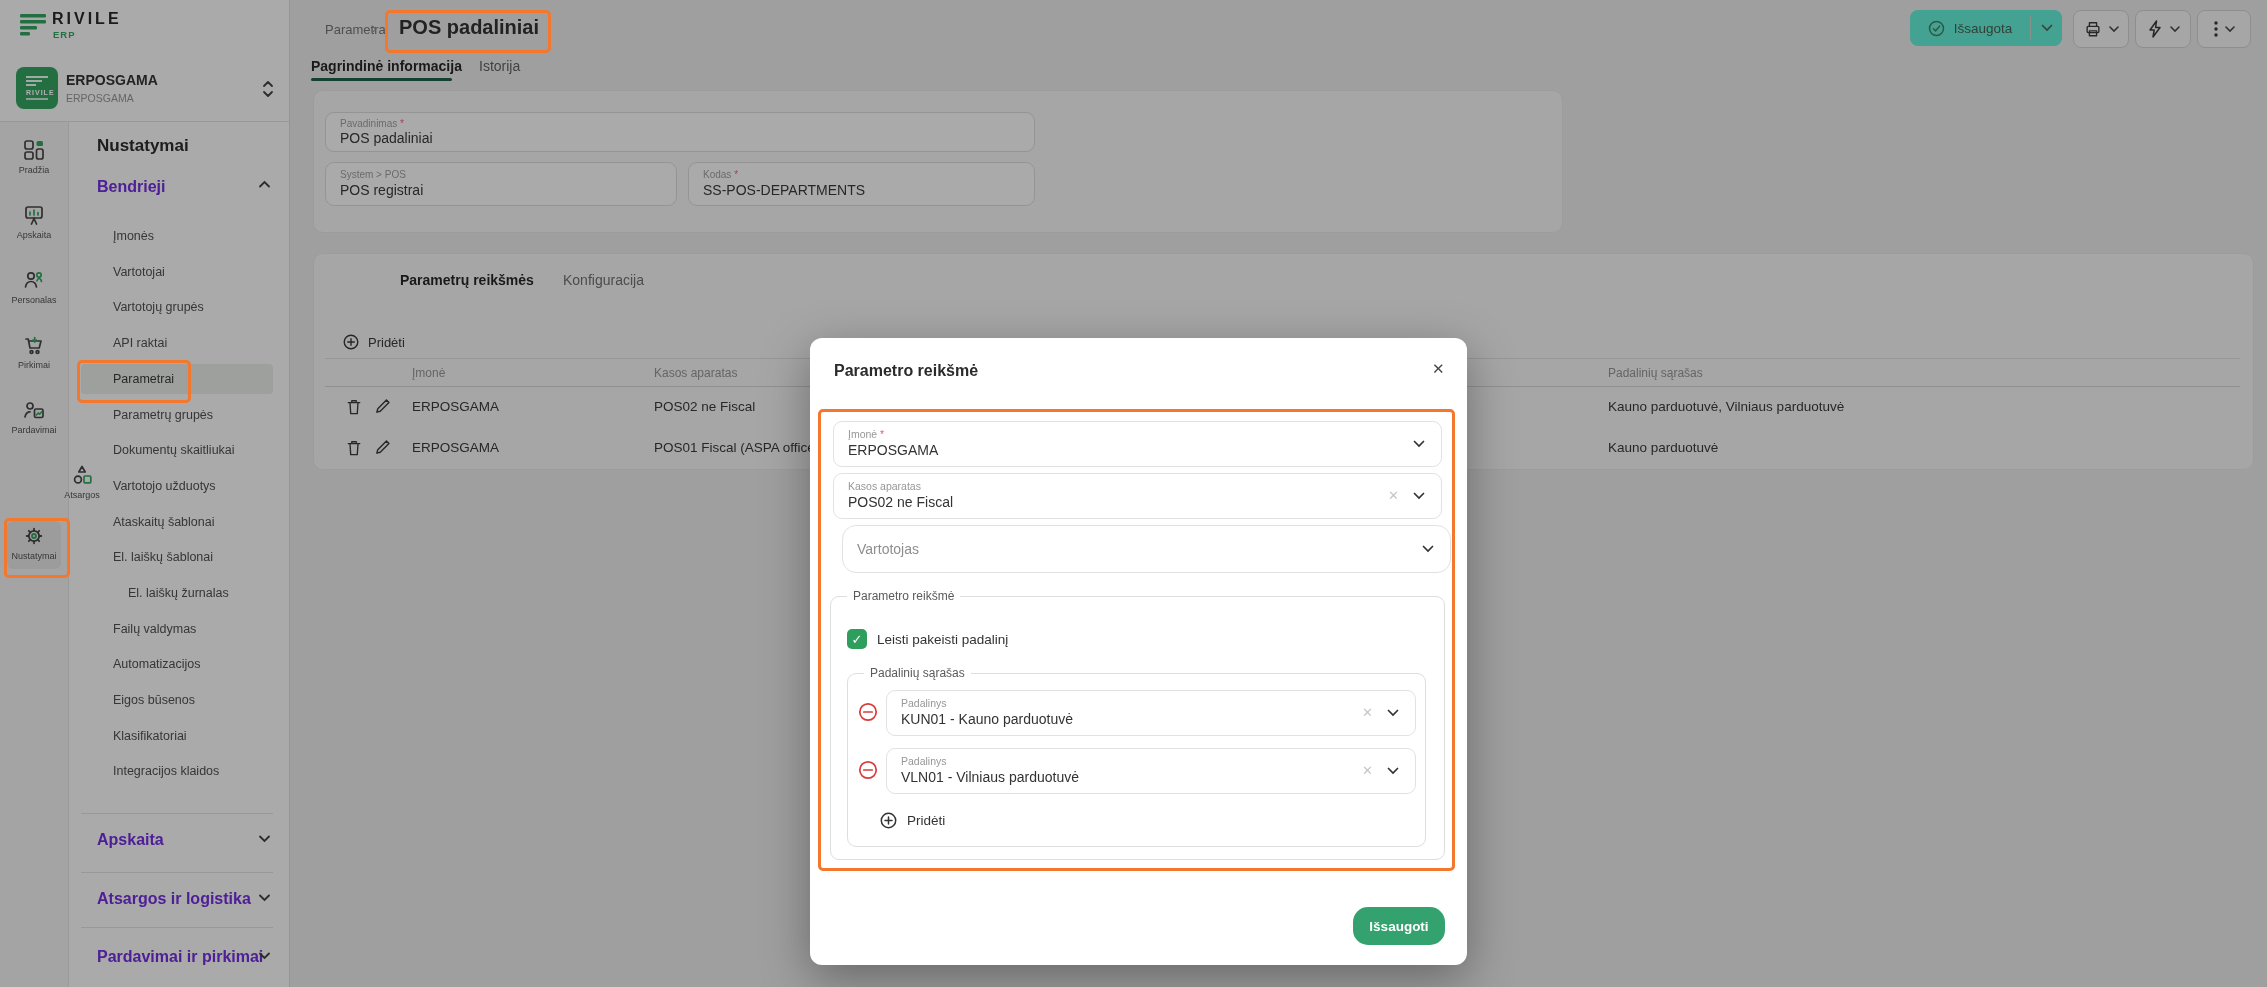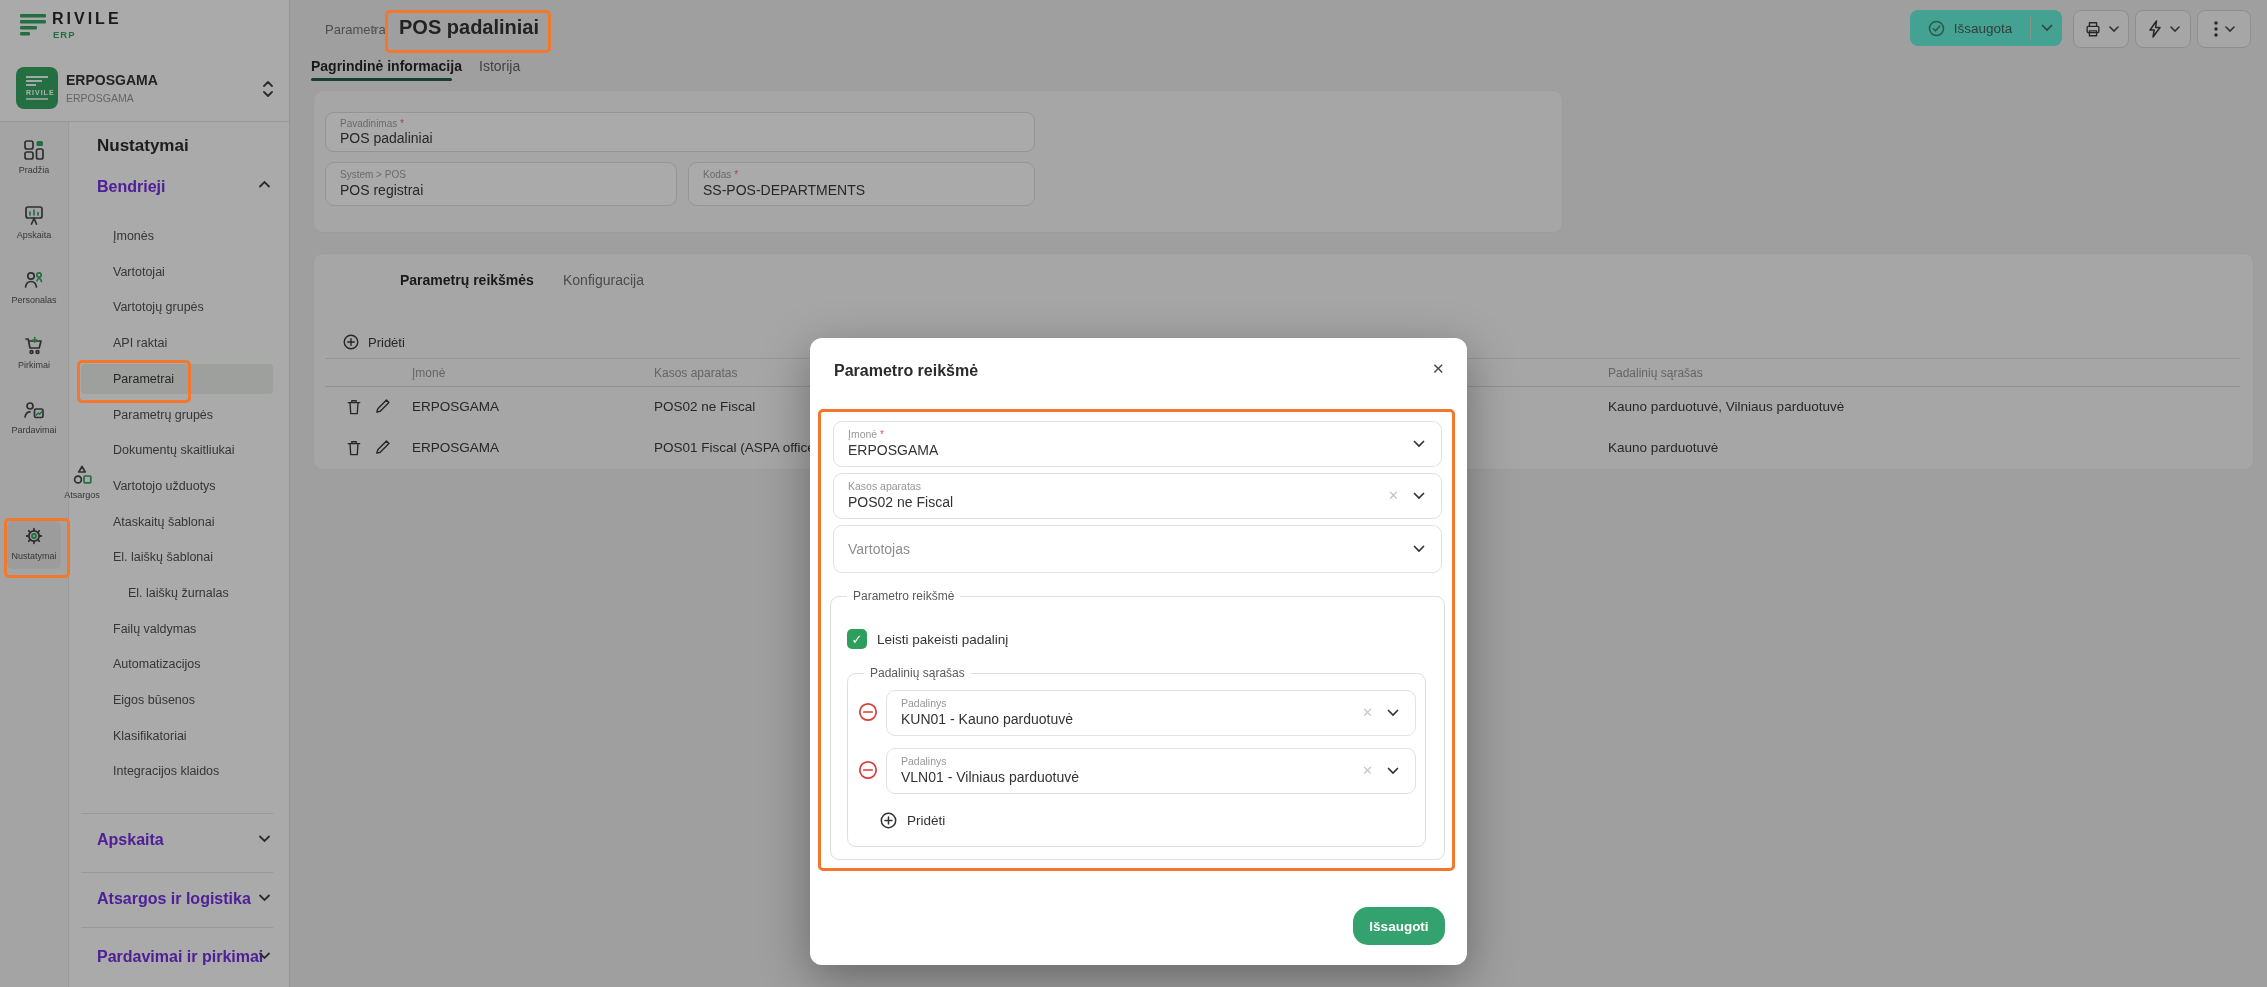--- a/index.html
+++ b/index.html
@@ -399,21 +399,21 @@
       <div class="flabel" style="margin:6px 0 0 14px;">Kasos aparatas</div>
       <div class="fvalue" style="margin:2px 0 0 14px;">POS02 ne Fiscal</div>
       <span class="abs clear-x" style="right:42px;top:14px;">✕</span>
       <span class="abs" style="right:16px;top:18px;">
         <svg width="12" height="8" viewBox="0 0 12 8" fill="none" stroke="#333" stroke-width="1.7" stroke-linecap="round">
             <path d="M1.5 1.5L6 6l4.5-4.5"></path>
           </svg>
         </span>
     </div>
 
-    <div class="abs sel" style="left:23px;top:187px;width:607px;height:46px;">
+    <div class="abs sel" style="left:32px;top:187px;width:607px;height:46px;border-radius:14px;">
       <div class="placeholder" style="margin:15px 0 0 14px;">Vartotojas</div>
       <span class="abs" style="right:16px;top:19px;">
         <svg width="12" height="8" viewBox="0 0 12 8" fill="none" stroke="#333" stroke-width="1.7" stroke-linecap="round">
             <path d="M1.5 1.5L6 6l4.5-4.5"></path>
           </svg>
         </span>
     </div>
 
     <div class="abs fieldset" style="left:20px;top:258px;width:613px;height:262px;">
       <div class="legend" style="left:16px;">Parametro reikšmė</div>

